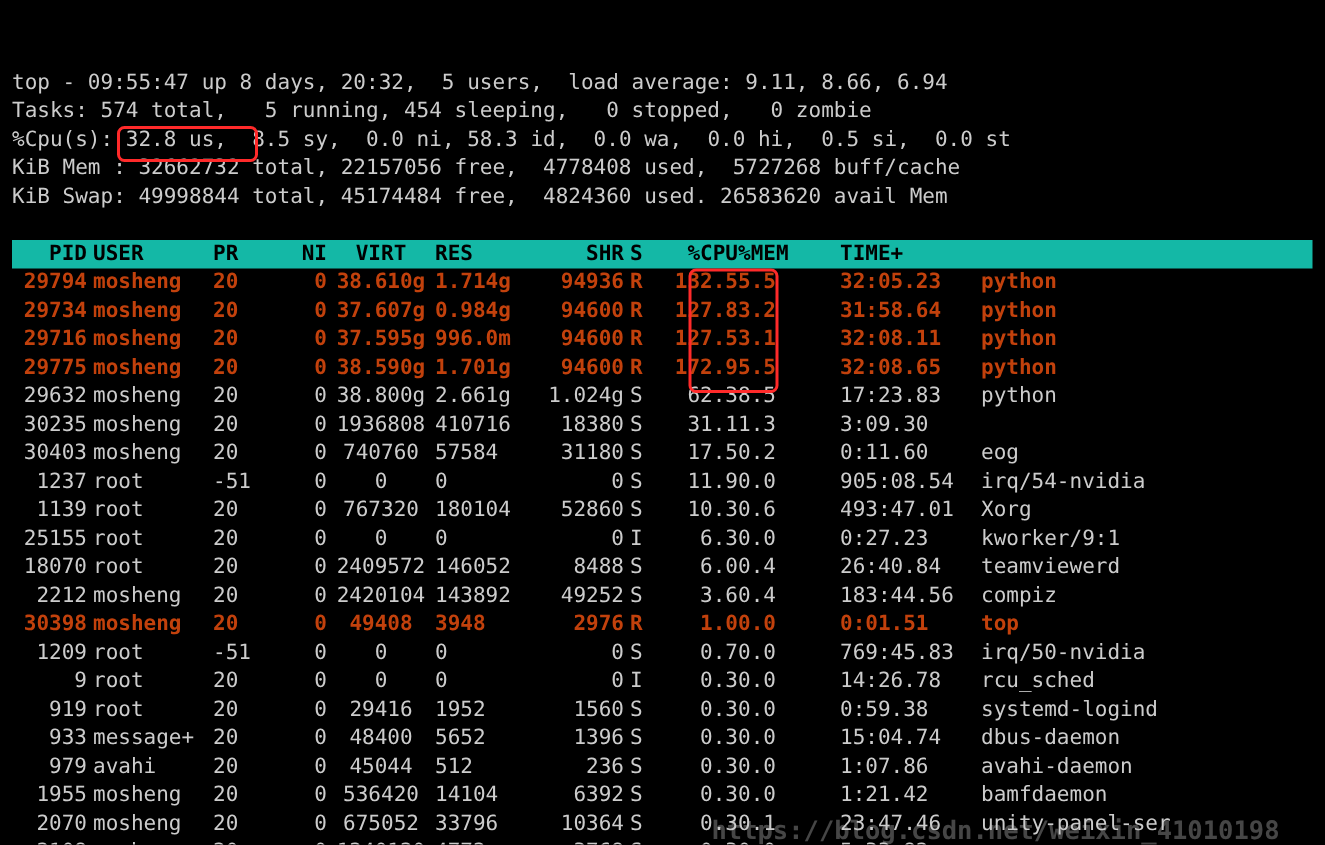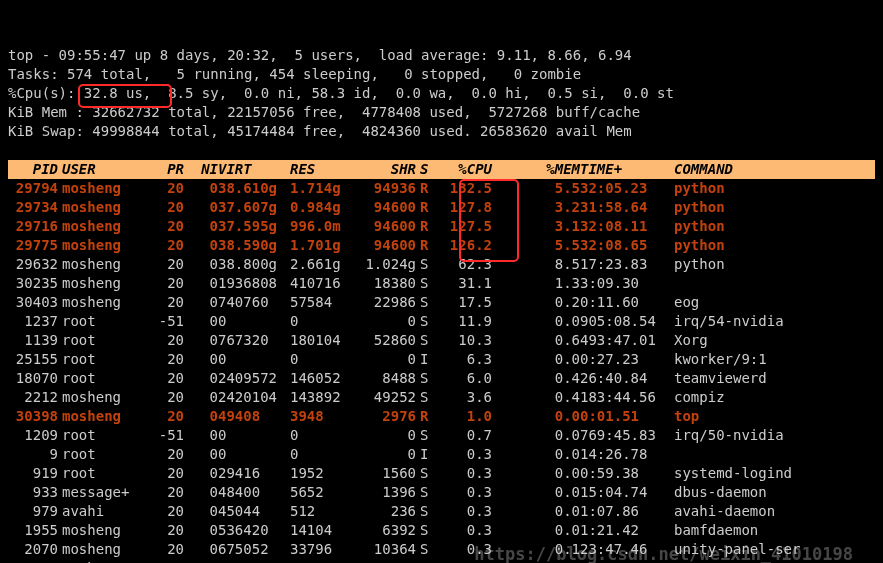--- a/index.html
+++ b/index.html
@@ -16,36 +16,35 @@
   }
   .screen {
     padding: 6px 8px;
     position: relative;
     margin-top: 40px;
   }
   .line { white-space: pre; }
   .row { display: flex; }
   .bold-row { font-weight: bold; color: #c2410c; }
   .header-row {
-    background: #fdba74;
+    background: #14b8a6;
     color: #000;
     font-weight: bold;
-    font-style: italic;
   }
   
   .c-pid   { width: 50px; text-align: right; }
   .c-user  { width: 80px; text-align: left; padding-left: 4px;}
-  .c-pr    { width: 42px; text-align: right; }
+  .c-pr    { width: 42px; }
   .c-ni    { width: 34px; text-align: right; }
-  .c-virt  { width: 72px; text-align: left; }
+  .c-virt  { width: 72px; text-align: center; }
   .c-res   { width: 63px; text-align: left; }
   .c-shr   { width: 63px; text-align: right; }
   .c-s     { width: 18px; text-align: left; padding-left:4px;}
   .c-cpu   { width: 54px; text-align: right; }
-  .c-mem   { width: 68px; text-align: right; padding-left: 20px; }
+  .c-mem   { width: 68px; text-align: left; }
   .c-time  { width: 88px; }
   .c-cmd   { flex: 1 1 auto; text-align: left; padding-left: 6px;}
   .mark {
     position: absolute;
     border: 2px solid #ff2a2a;
     border-radius: 5px;
     pointer-events: none;
   }
   .watermark {
     position: absolute;
@@ -74,21 +73,20 @@
     <span class="c-user">USER</span>
     <span class="c-pr">PR</span>
     <span class="c-ni">NI</span>
     <span class="c-virt">VIRT</span>
     <span class="c-res">RES</span>
     <span class="c-shr">SHR</span>
     <span class="c-s">S</span>
     <span class="c-cpu">%CPU</span>
     <span class="c-mem">%MEM</span>
     <span class="c-time">TIME+</span>
-    <span class="c-cmd">COMMAND</span>
   </div>
 
   <div id="proc-body">
       <div class="row bold-row">
         <span class="c-pid">29794</span>
         <span class="c-user">mosheng</span>
         <span class="c-pr">20</span>
         <span class="c-ni">0</span>
         <span class="c-virt">38.610g</span>
         <span class="c-res">1.714g</span>
@@ -129,21 +127,21 @@
       </div>
       <div class="row bold-row">
         <span class="c-pid">29775</span>
         <span class="c-user">mosheng</span>
         <span class="c-pr">20</span>
         <span class="c-ni">0</span>
         <span class="c-virt">38.590g</span>
         <span class="c-res">1.701g</span>
         <span class="c-shr">94600</span>
         <span class="c-s">R</span>
-        <span class="c-cpu">126.2</span>
+        <span class="c-cpu">172.9</span>
         <span class="c-mem">5.5</span>
         <span class="c-time">32:08.65</span>
         <span class="c-cmd">python</span>
       </div>
       <div class="row">
         <span class="c-pid">29632</span>
         <span class="c-user">mosheng</span>
         <span class="c-pr">20</span>
         <span class="c-ni">0</span>
         <span class="c-virt">38.800g</span>
@@ -168,21 +166,21 @@
         <span class="c-mem">1.3</span>
         <span class="c-time">3:09.30</span>
       </div>
       <div class="row">
         <span class="c-pid">30403</span>
         <span class="c-user">mosheng</span>
         <span class="c-pr">20</span>
         <span class="c-ni">0</span>
         <span class="c-virt">740760</span>
         <span class="c-res">57584</span>
-        <span class="c-shr">22986</span>
+        <span class="c-shr">31180</span>
         <span class="c-s">S</span>
         <span class="c-cpu">17.5</span>
         <span class="c-mem">0.2</span>
         <span class="c-time">0:11.60</span>
         <span class="c-cmd">eog</span>
       </div>
       <div class="row">
         <span class="c-pid">1237</span>
         <span class="c-user">root</span>
         <span class="c-pr">-51</span>
@@ -285,20 +283,21 @@
         <span class="c-user">root</span>
         <span class="c-pr">20</span>
         <span class="c-ni">0</span>
         <span class="c-virt">0</span>
         <span class="c-res">0</span>
         <span class="c-shr">0</span>
         <span class="c-s">I</span>
         <span class="c-cpu">0.3</span>
         <span class="c-mem">0.0</span>
         <span class="c-time">14:26.78</span>
+        <span class="c-cmd">rcu_sched</span>
       </div>
       <div class="row">
         <span class="c-pid">919</span>
         <span class="c-user">root</span>
         <span class="c-pr">20</span>
         <span class="c-ni">0</span>
         <span class="c-virt">29416</span>
         <span class="c-res">1952</span>
         <span class="c-shr">1560</span>
         <span class="c-s">S</span>

